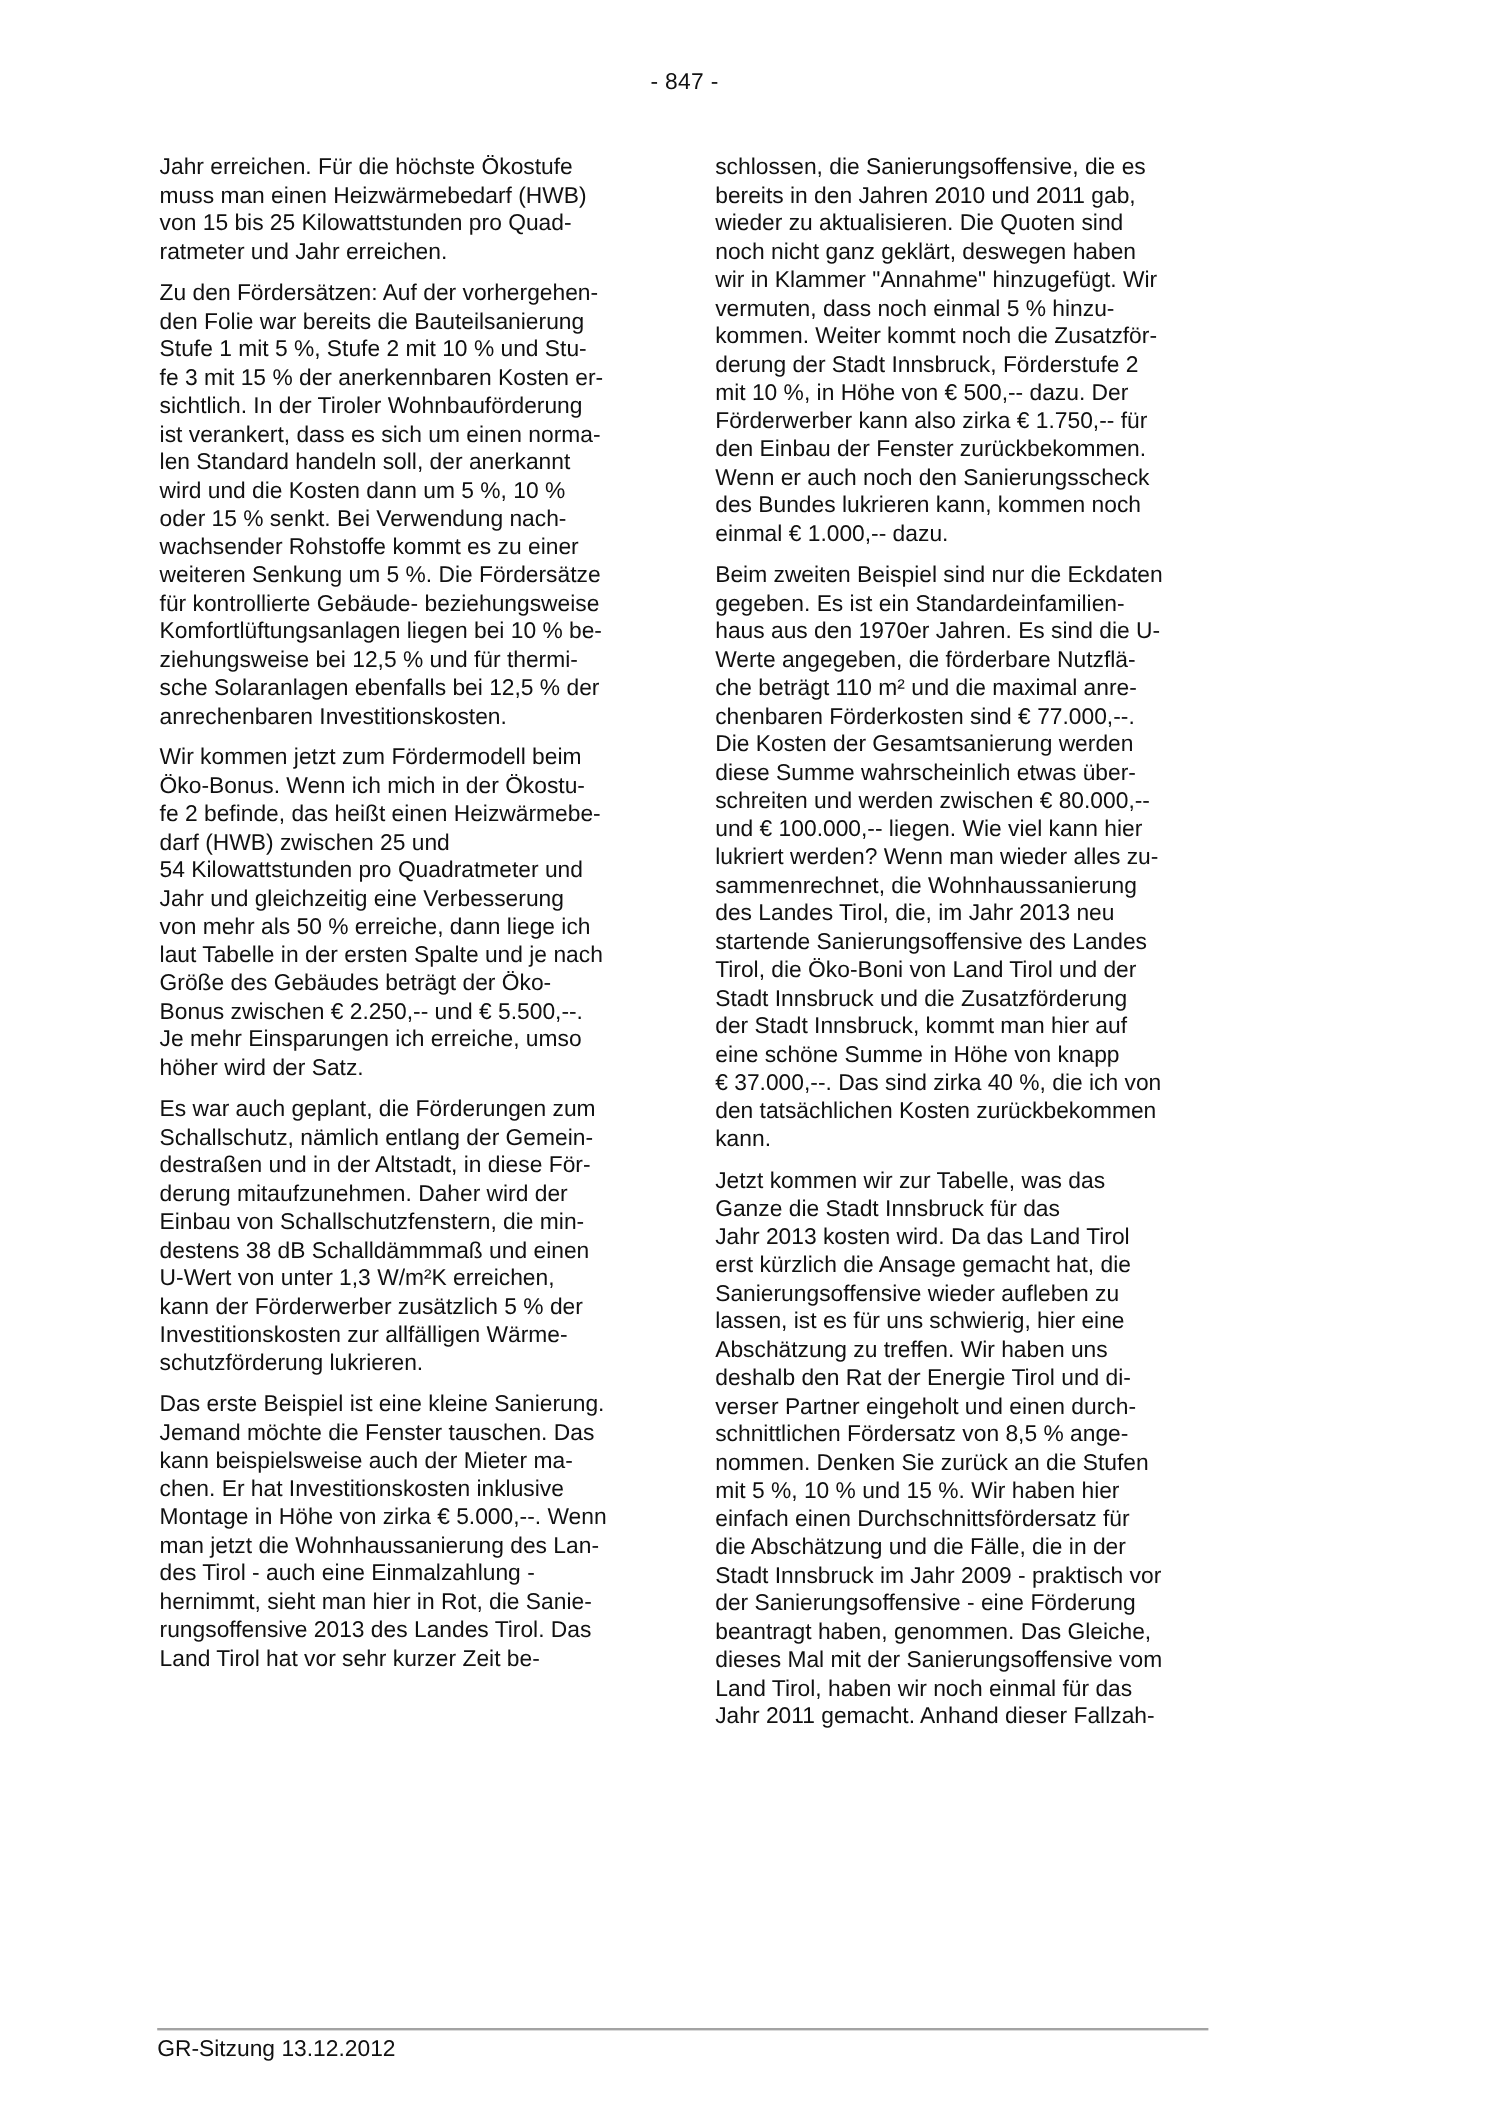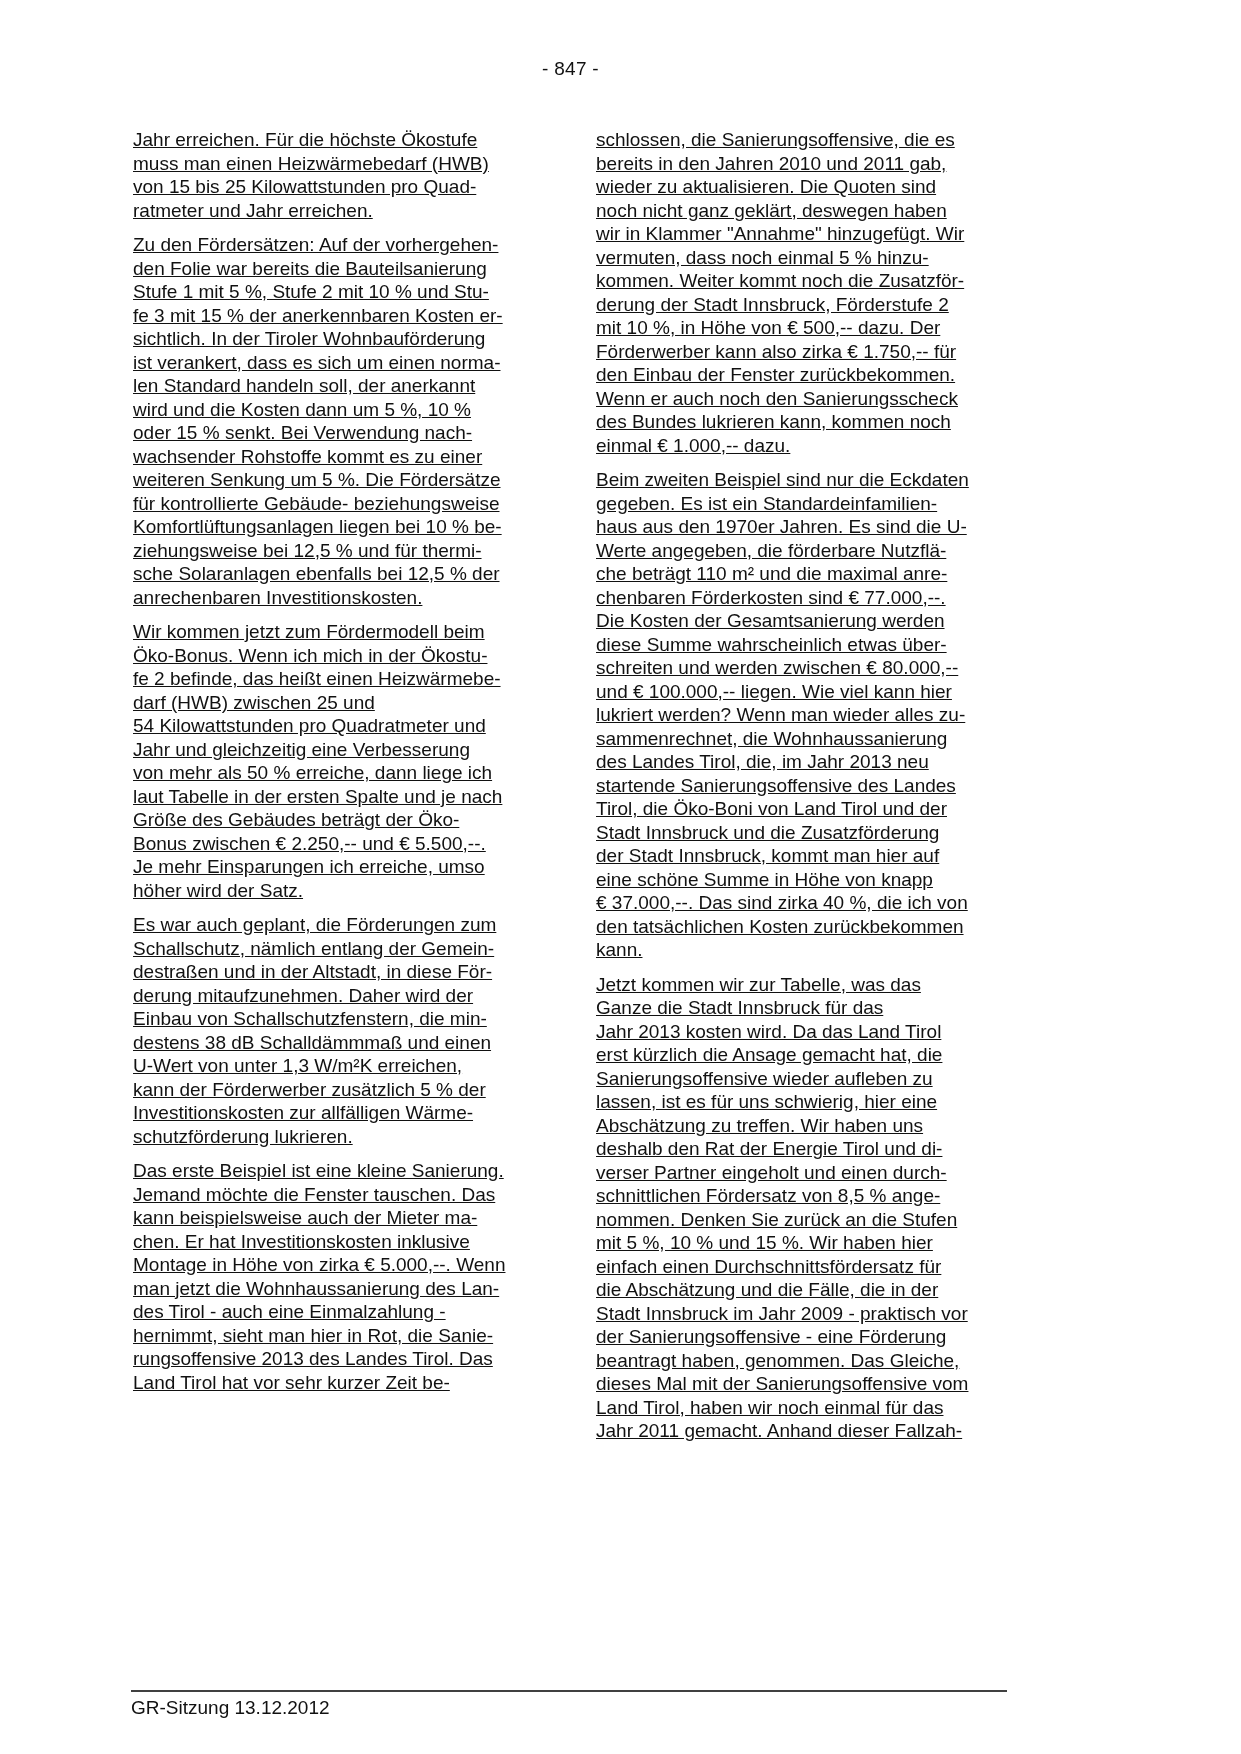--- a/index.html
+++ b/index.html
@@ -30,35 +30,34 @@
   .columns {
     position: absolute;
     top: 128px;
     left: 133px;
     display: flex;
     gap: 45px;
   }
   .col {
     width: 418px;
     flex: 0 0 auto;
-    text-decoration: underline;
   }
   p.para {
     margin: 0 0 11px 0;
     font-size: 19px;
     line-height: 23.5px;
     white-space: pre-line;
     text-align: left;
   }
   .footer {
     position: absolute;
     left: 131px;
     top: 1690px;
     width: 876px;
-    border-top: 2px solid #404040;
+    border-top: 2px solid #a3a3a3;
     padding-top: 5px;
   }
   .footer-text {
     font-size: 19px;
   }
 </style>
 </head>
 <body>
 
 <div class="sheet">

